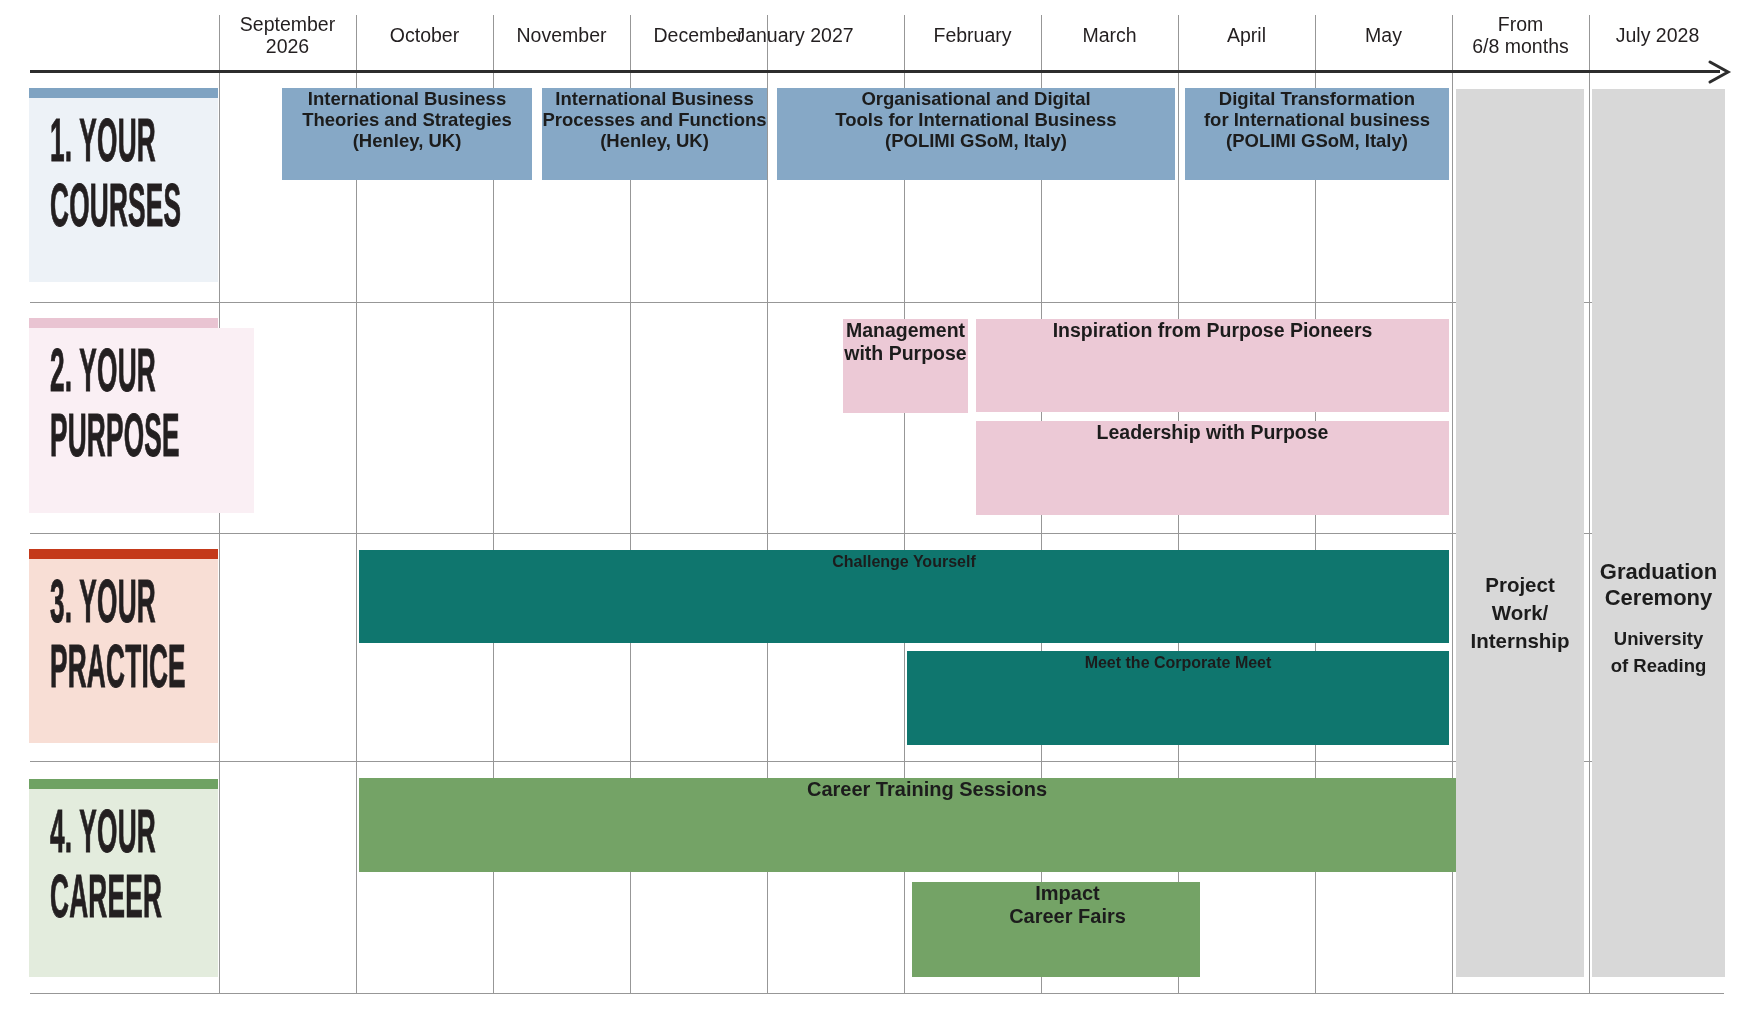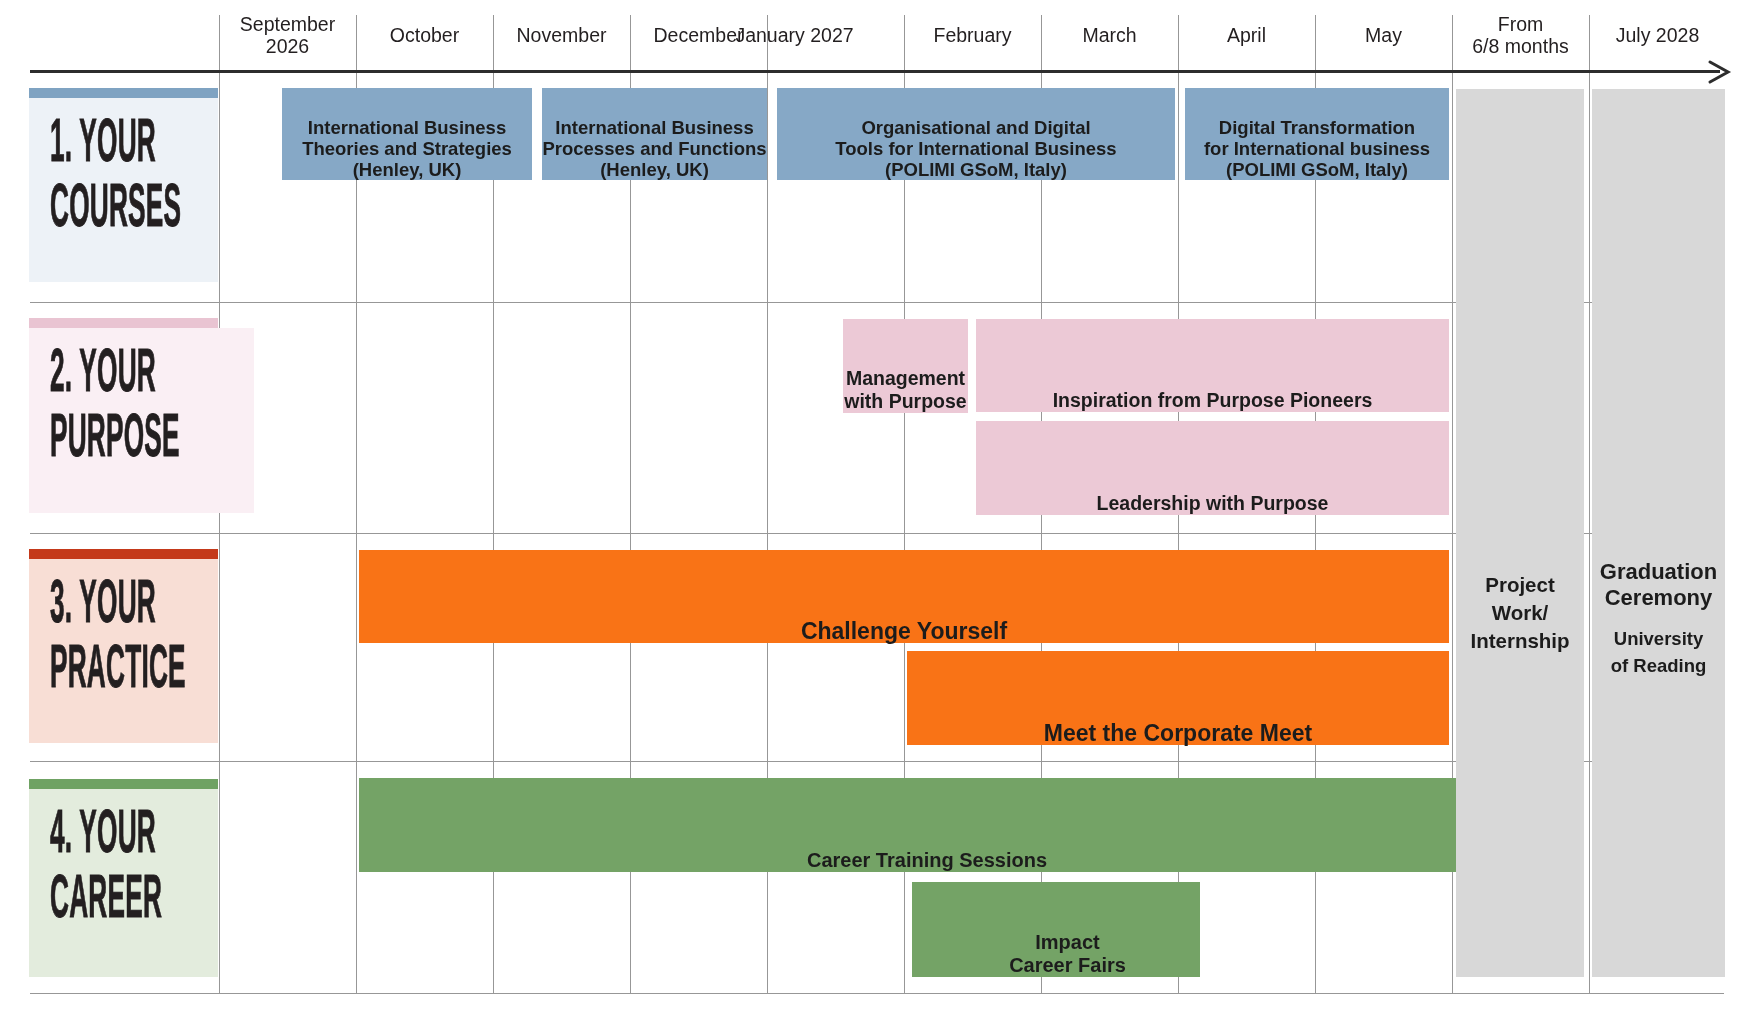--- a/index.html
+++ b/index.html
@@ -24,25 +24,25 @@
   .rlabel {
     position:absolute; left:21px; top:10px; font-weight:bold; font-size:61px; line-height:65px;
     letter-spacing:0.5px; white-space:pre-line; transform:scaleX(0.43); transform-origin:left top;
     -webkit-text-stroke:1px #231f20;
   }
   .tint-blue  { background:#edf2f7; } .s-blue  { background:#7fa3c2; }
   .tint-pink  { background:#faeff4;padding-left:36px; } .s-pink  { background:#e9c4d2; }
   .tint-red   { background:#f8ded5; } .s-red   { background:#c4391a; }
   .tint-green { background:#e3ecdd; } .s-green { background:#6fa263; }
   
-  .bar { position:absolute; display:flex; align-items:flex-end; justify-content:center; font-weight:bold; color:#1c1c1c; }
+  .bar { position:absolute; display:flex; align-items:flex-start; justify-content:center; font-weight:bold; color:#1c1c1c; }
   .bar .txt { width:100%; text-align:center; white-space:pre-line; }
   .bar-blue  { background:#86a8c6; font-size:18.5px; line-height:21px; }
   .bar-pink  { background:#ecc9d6; font-size:19.5px; line-height:23px; }
-  .bar-red   { background:#f97316; font-size:23px;   line-height:23px; }
+  .bar-red   { background:#0f766e; font-size:16px;   line-height:23px; }
   .bar-green { background:#74a366; font-size:20px;   line-height:23px;padding-left:23px; }
   
   .graycol { position:absolute; top:89px; height:888px; background:#d8d8d8; }
   .gtext { position:absolute; left:0; width:100%; text-align:center; font-weight:bold; white-space:pre-line; color:#1c1c1c; }
   .g-project { top:482px; font-size:20.5px; line-height:28px; }
   .g-grad-title { top:470px; font-size:22px; line-height:26px; }
   .g-grad-sub { top:536px; font-size:18.5px; line-height:27px; }
 </style>
 </head>
 <body>

